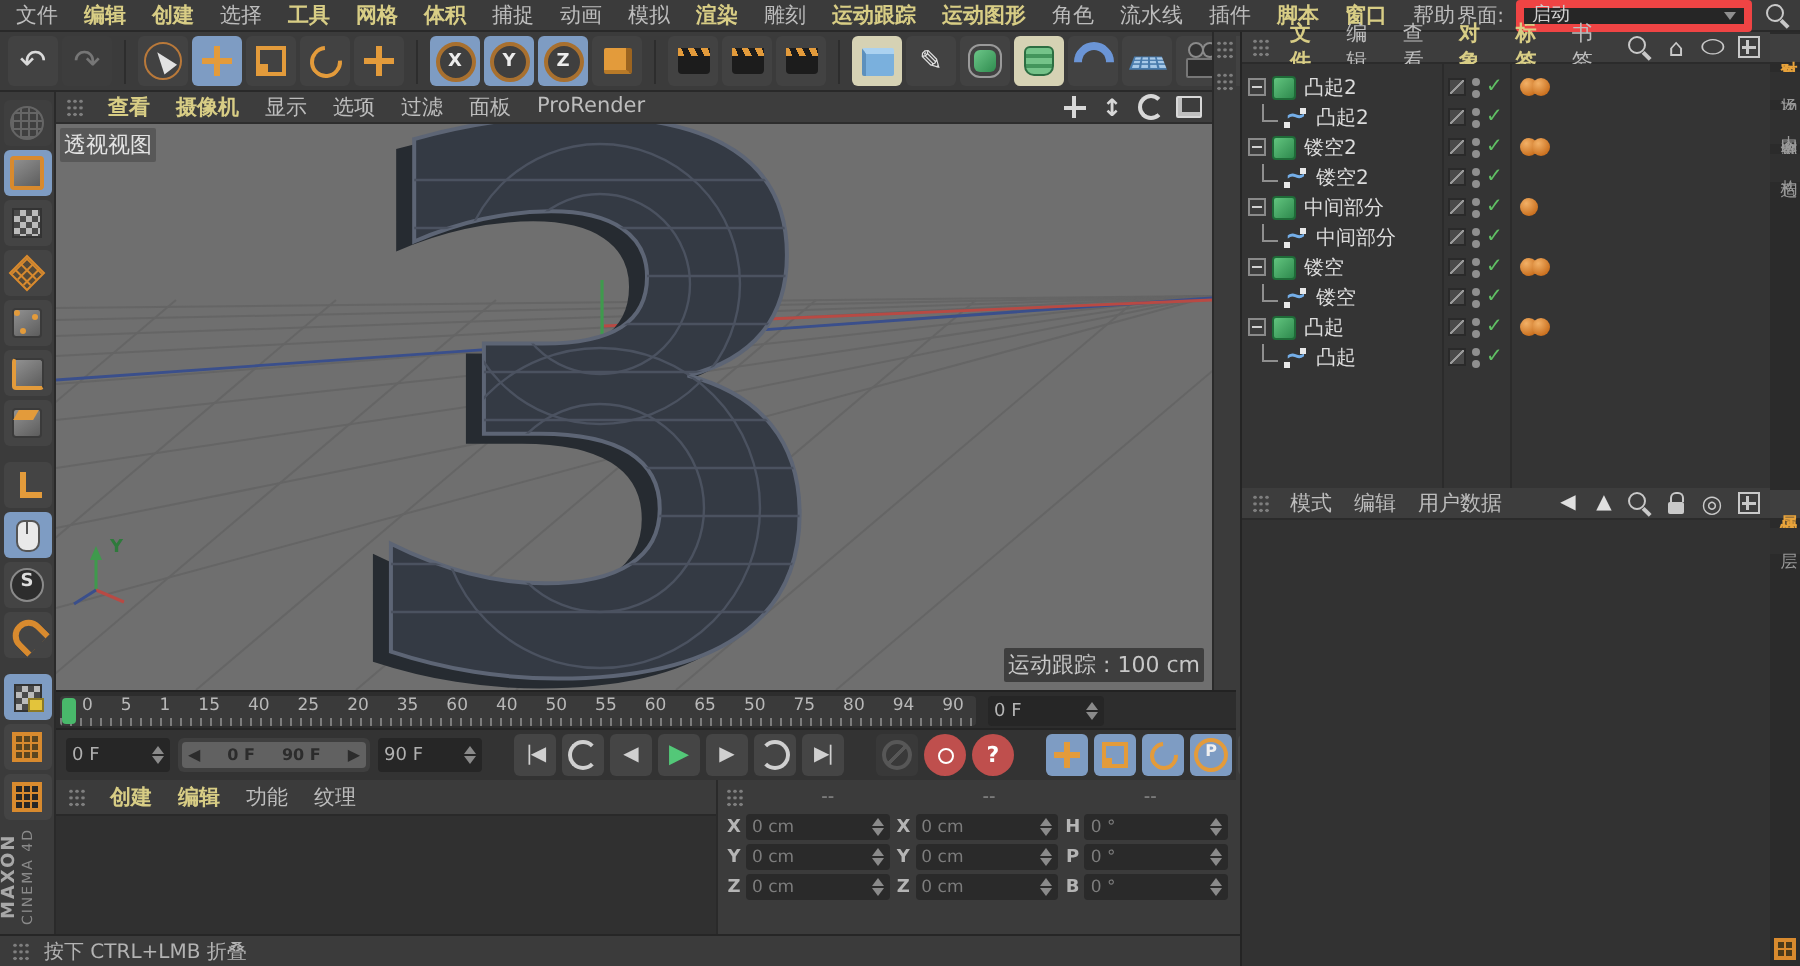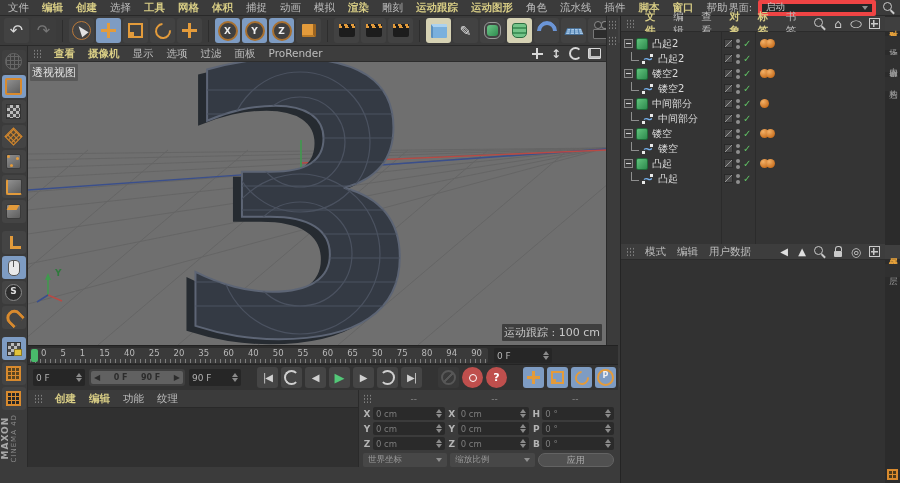--- a/index.html
+++ b/index.html
@@ -560,33 +560,26 @@
           </div>
           <div class="ccell">
             <span class="clabel">B</span>
             <span class="cfield">
               <span class="cval">0 °</span>
               <span class="stp"></span>
             </span>
           </div>
         </div>
       </div>
-    <div id="coord-bottom">
-      <span class="csel">
-        <span>世界坐标</span>
-        <span class="caret"></span>
-      </span>
-      <span class="csel">
-        <span>缩放比例</span>
-        <span class="caret"></span>
-      </span>
-      <span id="apply-btn">应用</span>
-    </div>
-  </div>
-
+  </div>
+
+  <div id="status">
+    <span class="grip"></span>
+    <span>按下 CTRL+LMB 折叠</span>
+  </div>
 
   <div id="right">
     <div id="om-menu">
       <span class="grip"></span>
       <div id="om-menu-items">
           <span class="omi accent">文件</span>
           <span class="omi">编辑</span>
           <span class="omi">查看</span>
           <span class="omi accent">对象</span>
           <span class="omi accent">标签</span>

